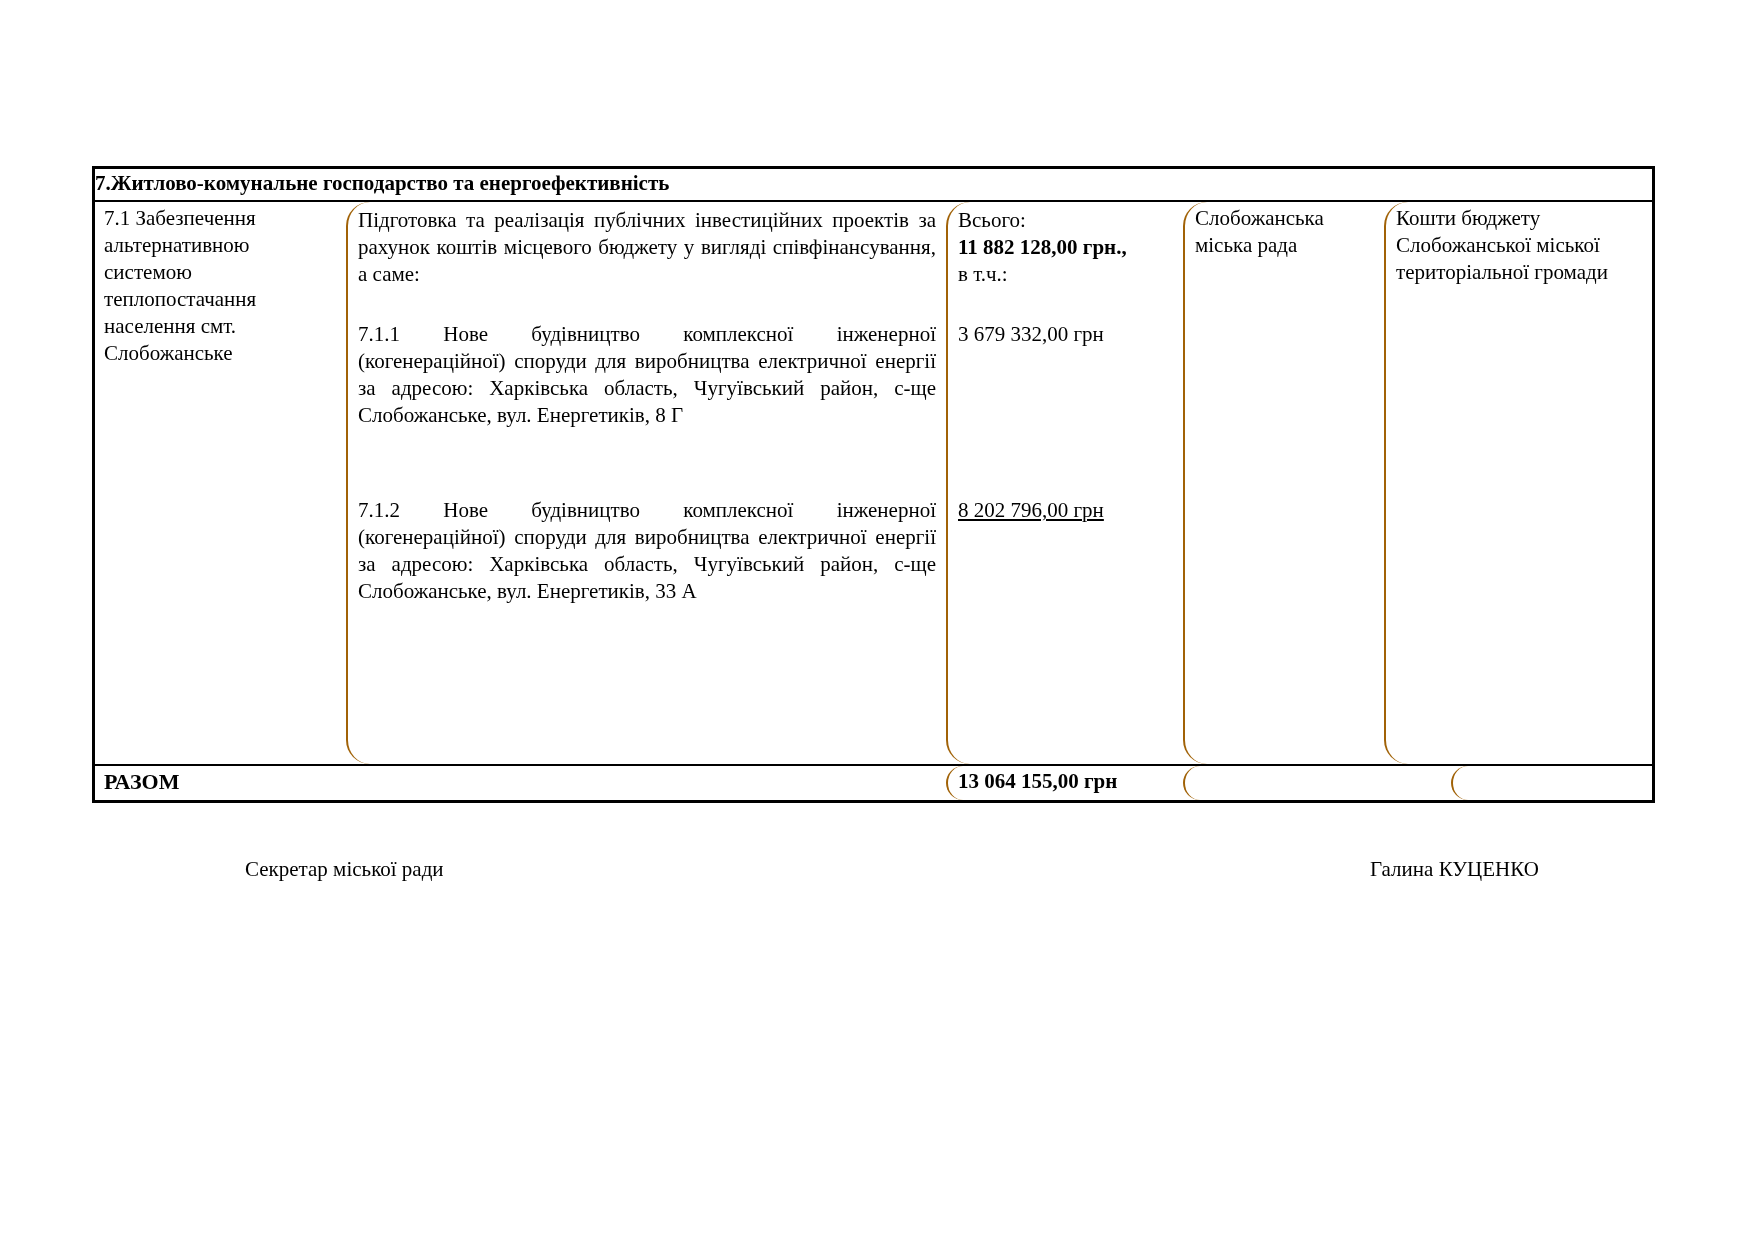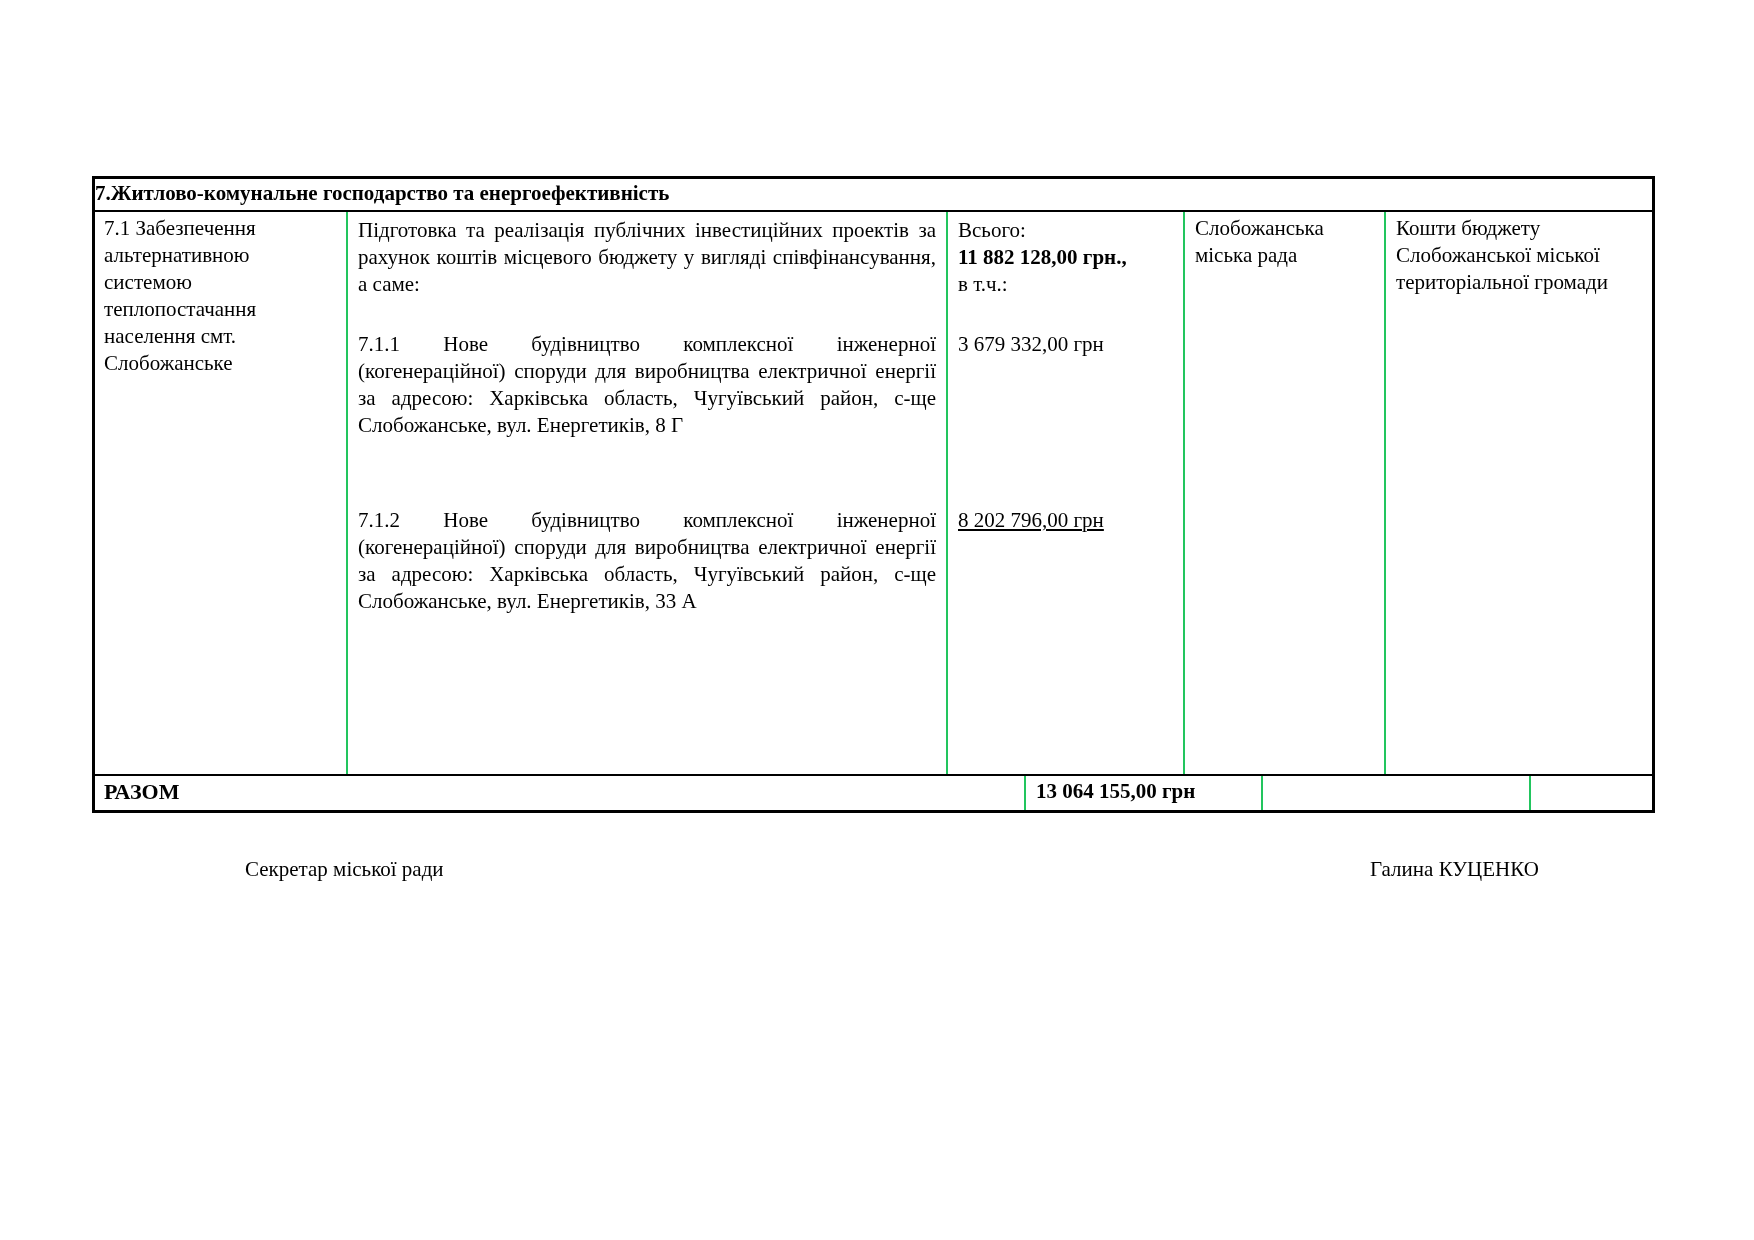--- a/index.html
+++ b/index.html
@@ -12,21 +12,21 @@
   .page {
     position: relative;
     width: 1754px;
     height: 1240px;
     background: #ffffff;
     overflow: hidden;
   }
   .doc-table {
     position: absolute;
     left: 92px;
-    top: 176px;
+    top: 166px;
     width: 1563px;
     border: 3px solid #000;
     box-sizing: border-box;
     background: #fff;
   }
   .trow { display: flex; box-sizing: border-box; }
   .title-row {
     height: 31px;
     line-height: 29px;
     text-align: center;
@@ -36,41 +36,41 @@
   }
   .main-row { height: 564px; border-top: 2px solid #000; }
   .total-row { height: 36px; border-top: 2px solid #000; }
   .cell {
     box-sizing: border-box;
     position: relative;
     font-size: 21px;
     line-height: 27px;
     overflow: hidden;
   }
-  .cell + .cell { border-left: 2px solid #22c55e; }
+  .cell + .cell { border-left: 2px solid #a16207; border-radius: 24px; }
   .c1 { width: 251px; padding: 3px 8px 0 9px; }
   .c2 { width: 600px; }
   .c3 { width: 237px; }
   .c4 { width: 268px; padding: 3px 8px 0 10px; }
   .c5 { flex: 1; padding: 3px 8px 0 10px; }
   .para {
     position: absolute;
     left: 10px;
     right: 10px;
     text-align: justify;
   }
   .p-intro  { top: 5px; }
   .p-item1  { top: 119px; }
   .p-item2  { top: 295px; }
   .c3block  { position: absolute; left: 10px; right: 6px; top: 5px; }
   .amt      { position: absolute; left: 10px; right: 6px; white-space: nowrap; }
   .amt1     { top: 119px; }
   .amt2     { top: 295px; text-decoration: underline; }
   .bold     { font-weight: bold; }
-  .t-merged { width: 929px; padding: 2px 8px 12px 9px; font-weight: bold; font-size: 22px; }
+  .t-merged { width: 851px; padding: 2px 8px 12px 9px; font-weight: bold; font-size: 22px; }
   .t-amount { width: 237px; padding: 2px 6px 0 10px; font-weight: bold; white-space: nowrap; }
   .t-c4     { width: 268px; }
   .t-c5     { flex: 1; }
   .signature-line {
     position: absolute;
     top: 856px;
     left: 0;
     width: 1754px;
     font-size: 21px;
     line-height: 27px;

